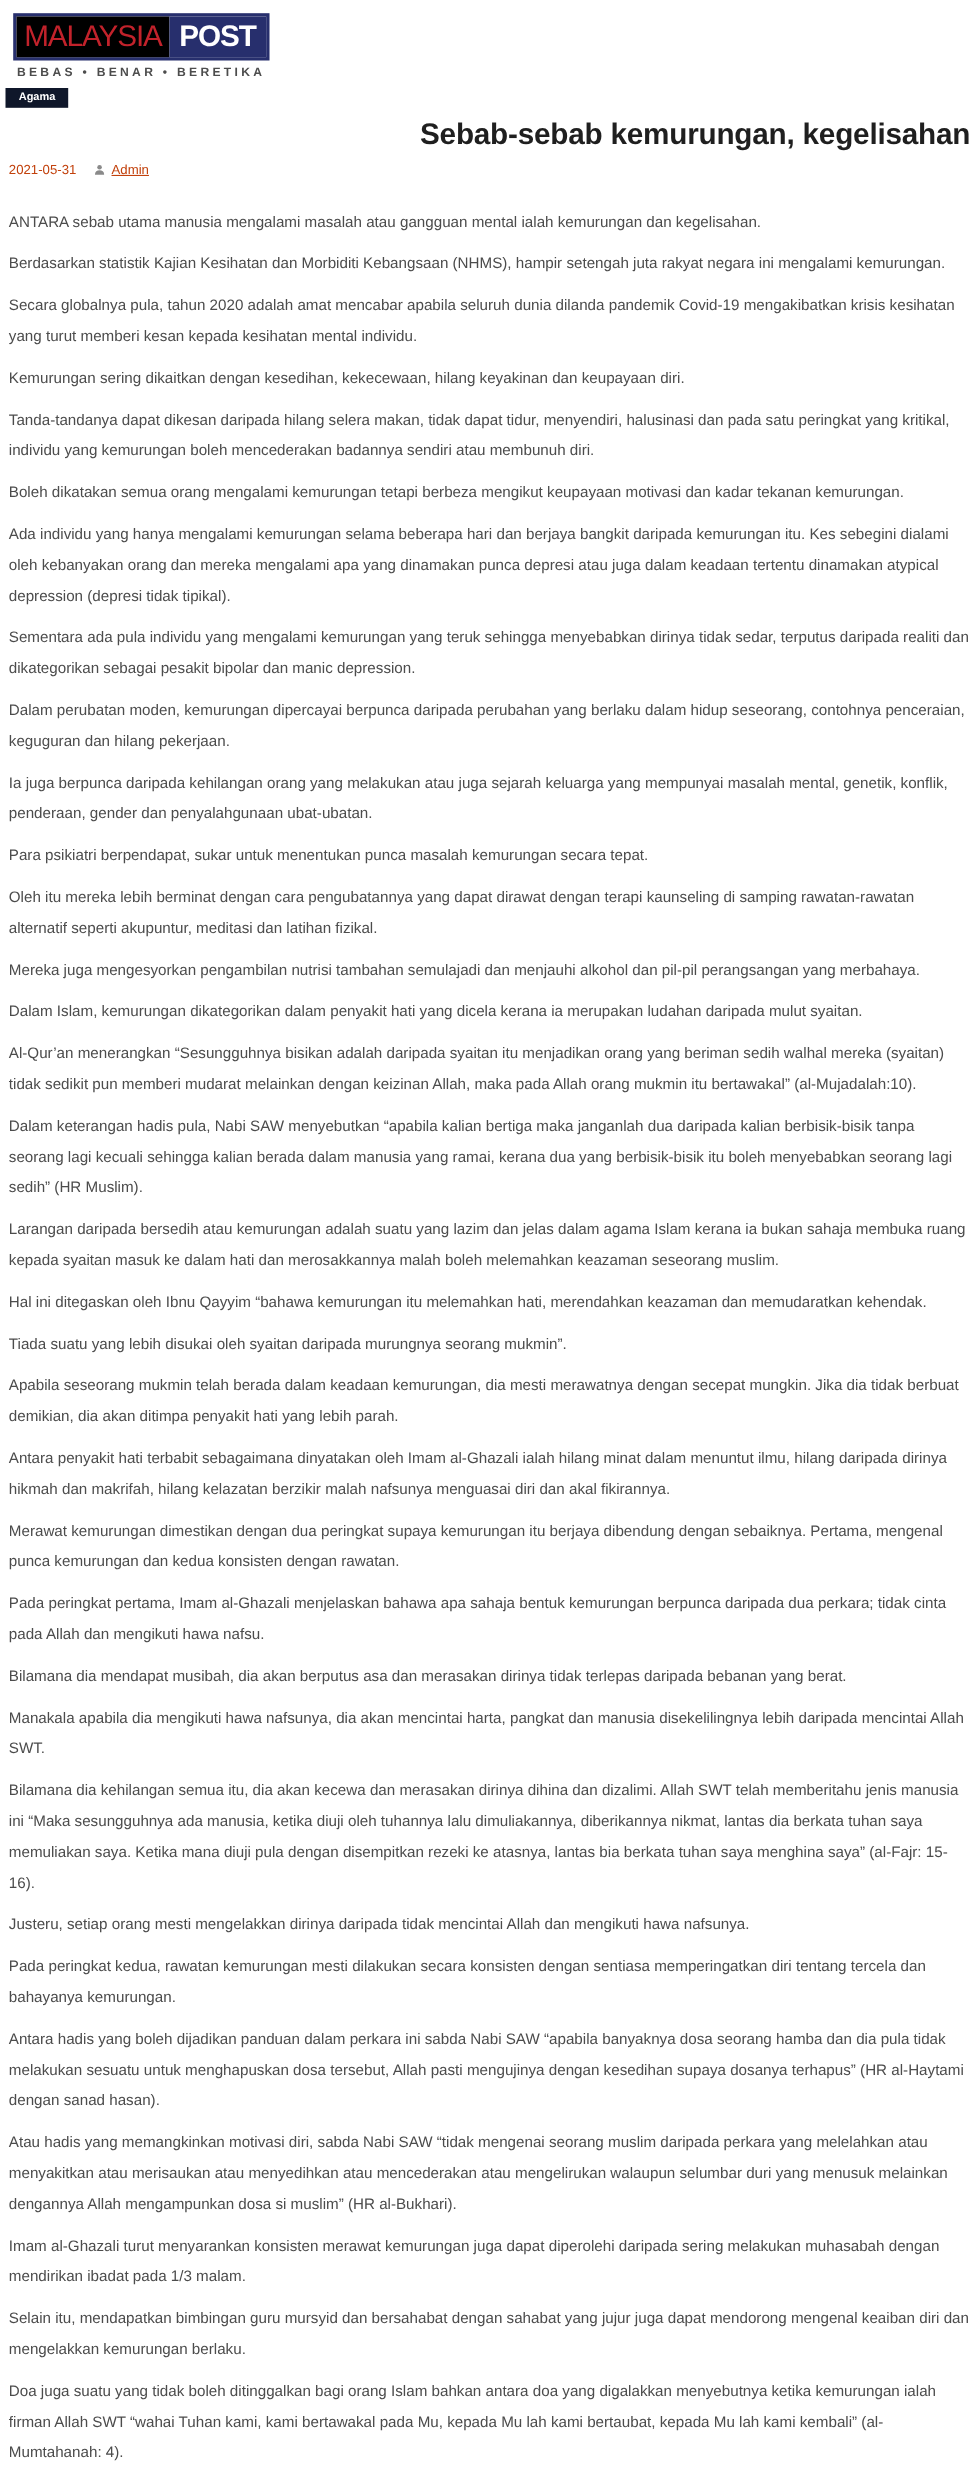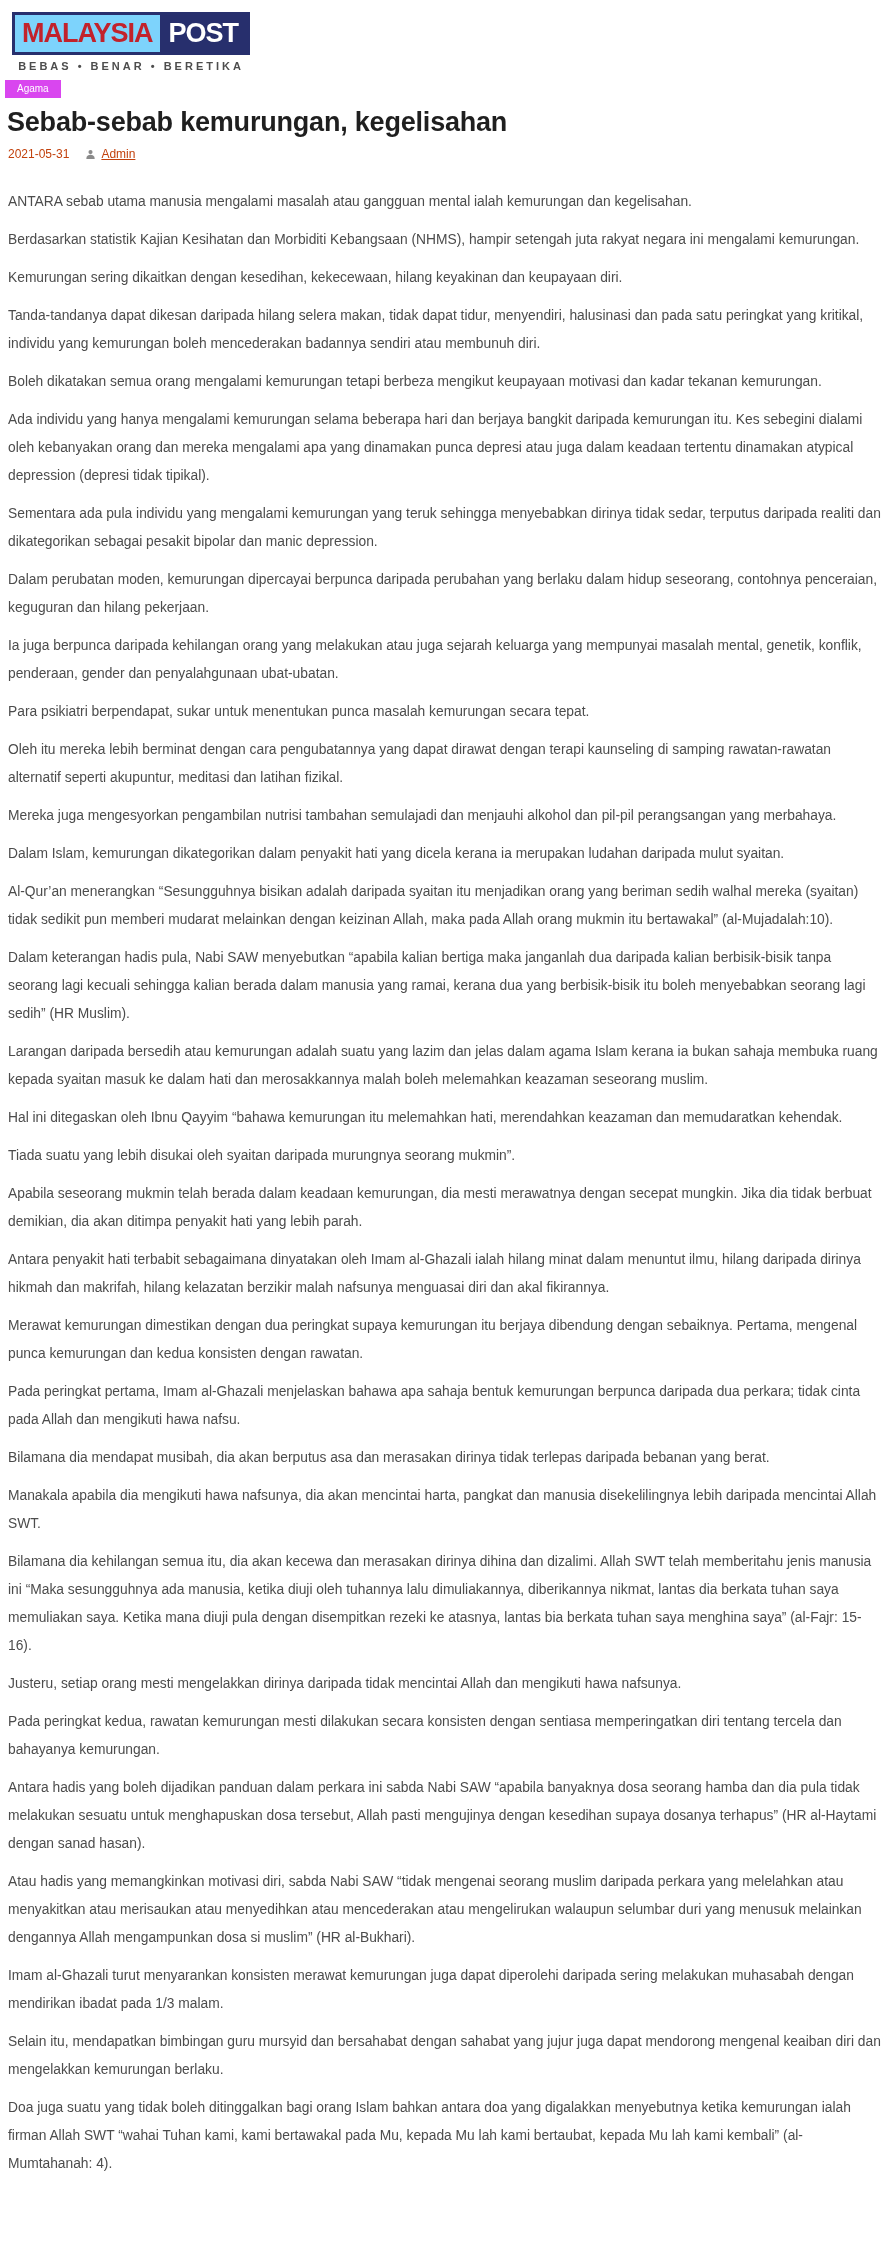--- a/index.html
+++ b/index.html
@@ -4,41 +4,41 @@
 <style>
   html, body { margin: 0; padding: 0; background: #ffffff; }
   body { font-family: "Liberation Sans", sans-serif; }
   .page { width: 890px; margin: 0 auto; box-sizing: border-box; padding: 0 8px 14px; background: #fff; }
 
   
   .masthead { padding-top: 12px; }
   .logo-wrap { display: inline-block; margin-left: 4px; text-align: center; }
   .logo { display: inline-flex; border: 3px solid #272f6d; cursor: pointer; text-decoration: none; }
   .logo-left {
-    background: #7dd3fc; color: #c2222b; font-weight: bold; font-size: 27px;
+    background: #000000; color: #c2222b; font-weight: normal; font-size: 27px;
     letter-spacing: -1px; padding: 1px 7px 2px; line-height: 34px; white-space: nowrap;
   }
   .logo-right {
     background: #272f6d; color: #ffffff; font-weight: bold; font-size: 27px;
     letter-spacing: -1px; padding: 1px 9px 2px; line-height: 34px; white-space: nowrap;
   }
   .tagline {
     margin-top: 5px; font-size: 11px; font-weight: bold; letter-spacing: 3px;
     color: #4d4d4d; text-align: center; white-space: nowrap;
   }
 
   
   .badge {
-    display: inline-block; background: #d946ef; color: #ffffff;
-    font-size: 10px; font-weight: normal; padding: 3px 12px 4px;
+    display: inline-block; background: #0f172a; color: #ffffff;
+    font-size: 10px; font-weight: bold; padding: 3px 12px 4px;
     margin: 6px 0 0 -3px; cursor: pointer;
   }
   h1.article-title {
     font-size: 27px; font-weight: bold; color: #1f1f1f;
-    margin: 9px 0 9px -1px; letter-spacing: -0.2px;
+    margin: 9px 0 9px -1px; letter-spacing: -0.2px; text-align: right;
   }
   .meta { display: flex; align-items: center; color: #c2410c; font-size: 12px; }
   .meta .date { margin-right: 16px; }
   .meta .author { display: inline-flex; align-items: center; text-decoration: underline; }
   .meta .person-icon { display: inline-flex; margin-right: 5px; }
   .meta .person-icon svg { display: block; }
 
   
   .article-body { margin-top: 27px; }
   .article-body p {
@@ -75,20 +75,21 @@
             <path d="M8 8.5c-3.4 0-6 2-6 5v1h12v-1c0-3-2.6-5-6-5z"></path>
           </svg>
         </span>
         <span>Admin</span>
       </span>
     </div>
 
     <div class="article-body" id="article-body">
         <p>ANTARA sebab utama manusia mengalami masalah atau gangguan mental ialah kemurungan dan kegelisahan.</p>
         <p>Berdasarkan statistik Kajian Kesihatan dan Morbiditi Kebangsaan (NHMS), hampir setengah juta rakyat negara ini mengalami kemurungan.</p>
+        <p>Secara globalnya pula, tahun 2020 adalah amat mencabar apabila seluruh dunia dilanda pandemik Covid-19 mengakibatkan krisis kesihatan yang turut memberi kesan kepada kesihatan mental individu.</p>
         <p>Kemurungan sering dikaitkan dengan kesedihan, kekecewaan, hilang keyakinan dan keupayaan diri.</p>
         <p>Tanda-tandanya dapat dikesan daripada hilang selera makan, tidak dapat tidur, menyendiri, halusinasi dan pada satu peringkat yang kritikal, individu yang kemurungan boleh mencederakan badannya sendiri atau membunuh diri.</p>
         <p>Boleh dikatakan semua orang mengalami kemurungan tetapi berbeza mengikut keupayaan motivasi dan kadar tekanan kemurungan.</p>
         <p>Ada individu yang hanya mengalami kemurungan selama beberapa hari dan berjaya bangkit daripada kemurungan itu. Kes sebegini dialami oleh kebanyakan orang dan mereka mengalami apa yang dinamakan punca depresi atau juga dalam keadaan tertentu dinamakan atypical depression (depresi tidak tipikal).</p>
         <p>Sementara ada pula individu yang mengalami kemurungan yang teruk sehingga menyebabkan dirinya tidak sedar, terputus daripada realiti dan dikategorikan sebagai pesakit bipolar dan manic depression.</p>
         <p>Dalam perubatan moden, kemurungan dipercayai berpunca daripada perubahan yang berlaku dalam hidup seseorang, contohnya penceraian, keguguran dan hilang pekerjaan.</p>
         <p>Ia juga berpunca daripada kehilangan orang yang melakukan atau juga sejarah keluarga yang mempunyai masalah mental, genetik, konflik, penderaan, gender dan penyalahgunaan ubat-ubatan.</p>
         <p>Para psikiatri berpendapat, sukar untuk menentukan punca masalah kemurungan secara tepat.</p>
         <p>Oleh itu mereka lebih berminat dengan cara pengubatannya yang dapat dirawat dengan terapi kaunseling di samping rawatan-rawatan alternatif seperti akupuntur, meditasi dan latihan fizikal.</p>
         <p>Mereka juga mengesyorkan pengambilan nutrisi tambahan semulajadi dan menjauhi alkohol dan pil-pil perangsangan yang merbahaya.</p>

